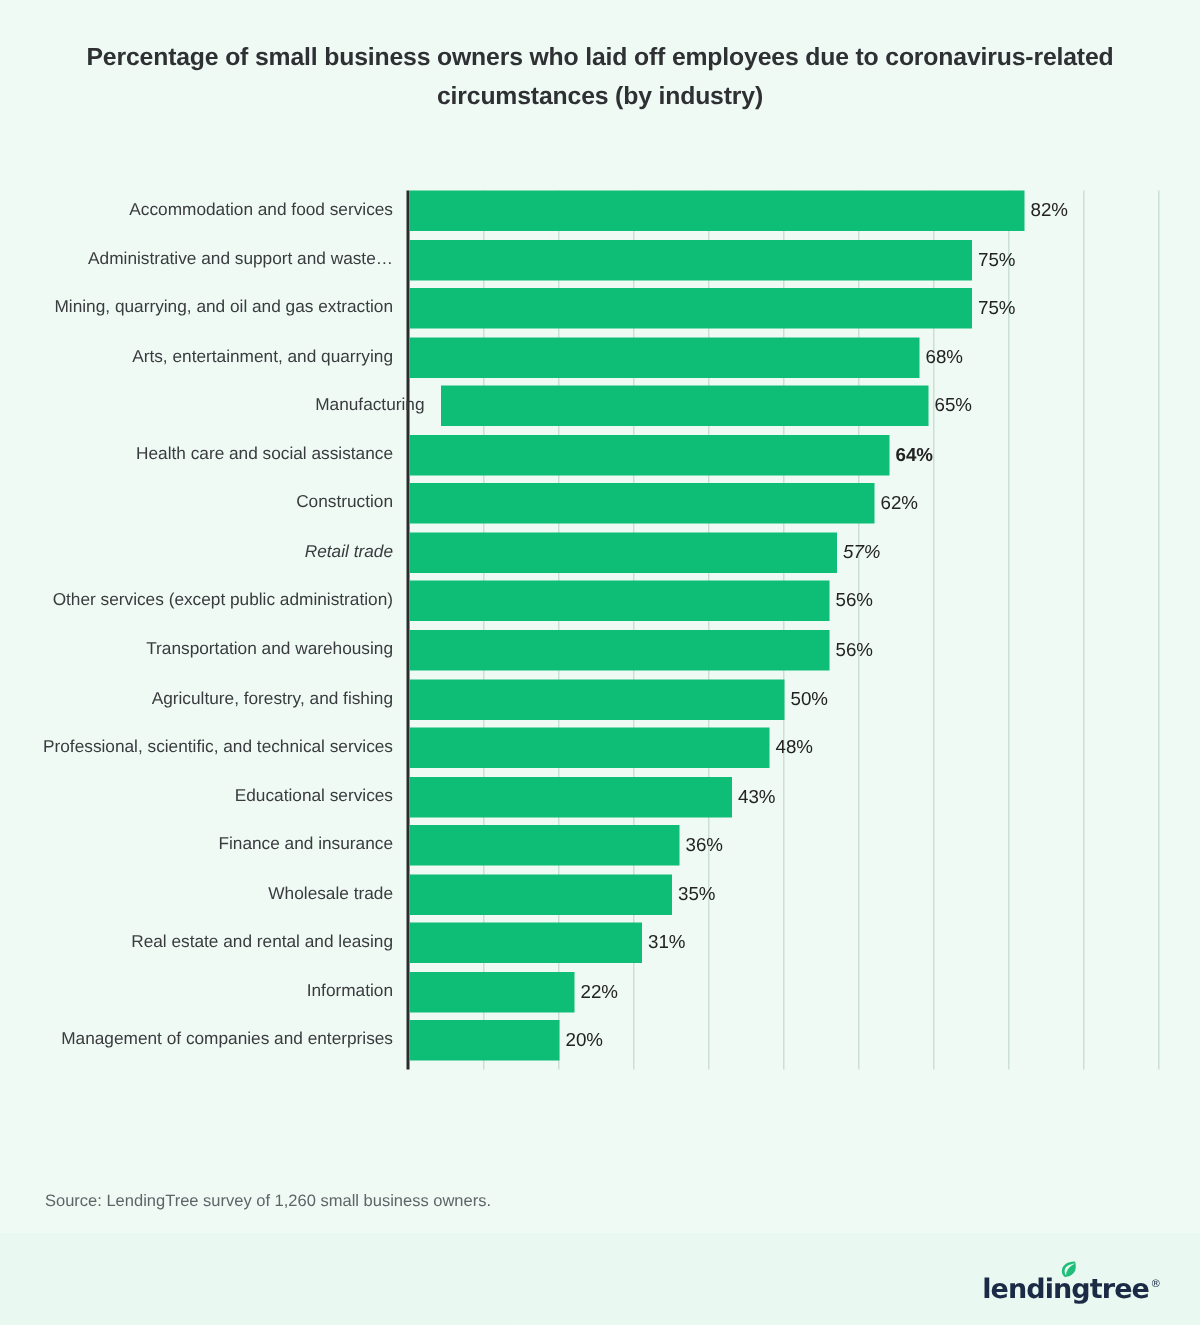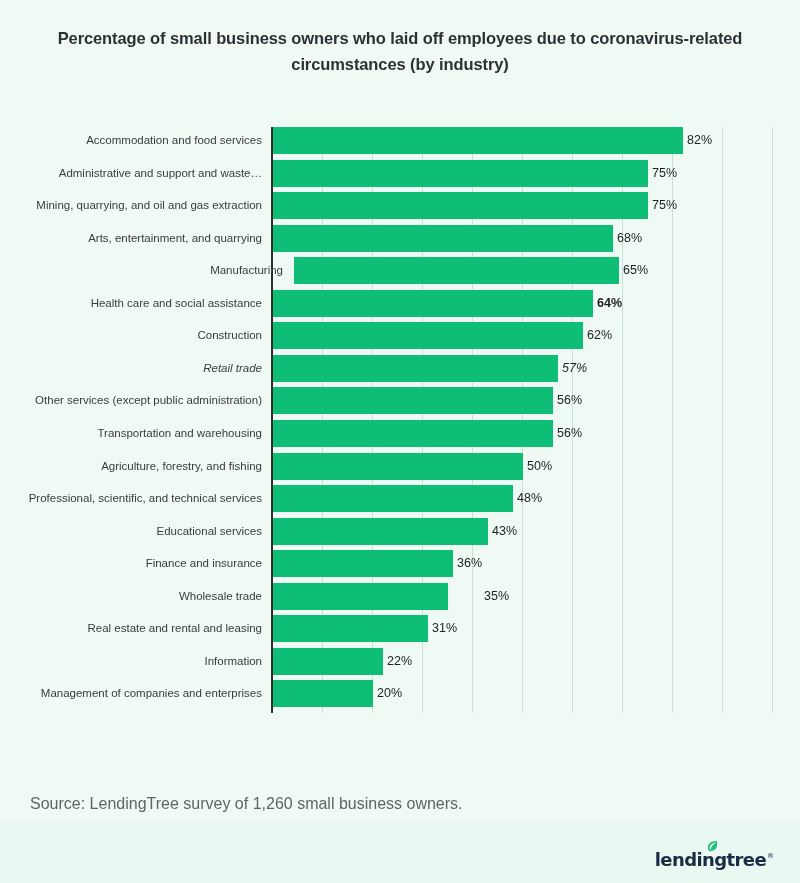--- a/index.html
+++ b/index.html
@@ -153,21 +153,21 @@
     text-align: center;
     font-size: 11px;
     color: #6f7377;
   }
 
   
   .source {
     position: absolute;
     left: 30px;
     top: 795px;
-    font-size: 16px;
+    font-size: 11px;
     color: #5f6468;
   }
   .footer-band {
     position: absolute;
     left: 0;
     top: 822px;
     width: 800px;
     height: 61px;
     background: #e9f8f0;
   }
@@ -297,21 +297,21 @@
           <div class="val-label" style="left: 488px;">43%</div>
         </div>
         <div class="row" style="top: 432.15px;">
           <div class="cat-label">Finance and insurance</div>
           <div class="bar" style="width: 180px; background: rgb(14, 190, 119);"></div>
           <div class="val-label" style="left: 453px;">36%</div>
         </div>
         <div class="row" style="top: 464.7px;">
           <div class="cat-label">Wholesale trade</div>
           <div class="bar" style="width: 175px; background: rgb(14, 190, 119);"></div>
-          <div class="val-label" style="left: 448px; margin-left: 32px;">35%</div>
+          <div class="val-label" style="left: 448px;">35%</div>
         </div>
         <div class="row" style="top: 497.25px;">
           <div class="cat-label">Real estate and rental and leasing</div>
           <div class="bar" style="width: 155px; background: rgb(14, 190, 119);"></div>
           <div class="val-label" style="left: 428px;">31%</div>
         </div>
         <div class="row" style="top: 529.8px;">
           <div class="cat-label">Information</div>
           <div class="bar" style="width: 110px; background: rgb(14, 190, 119);"></div>
           <div class="val-label" style="left: 383px;">22%</div>

